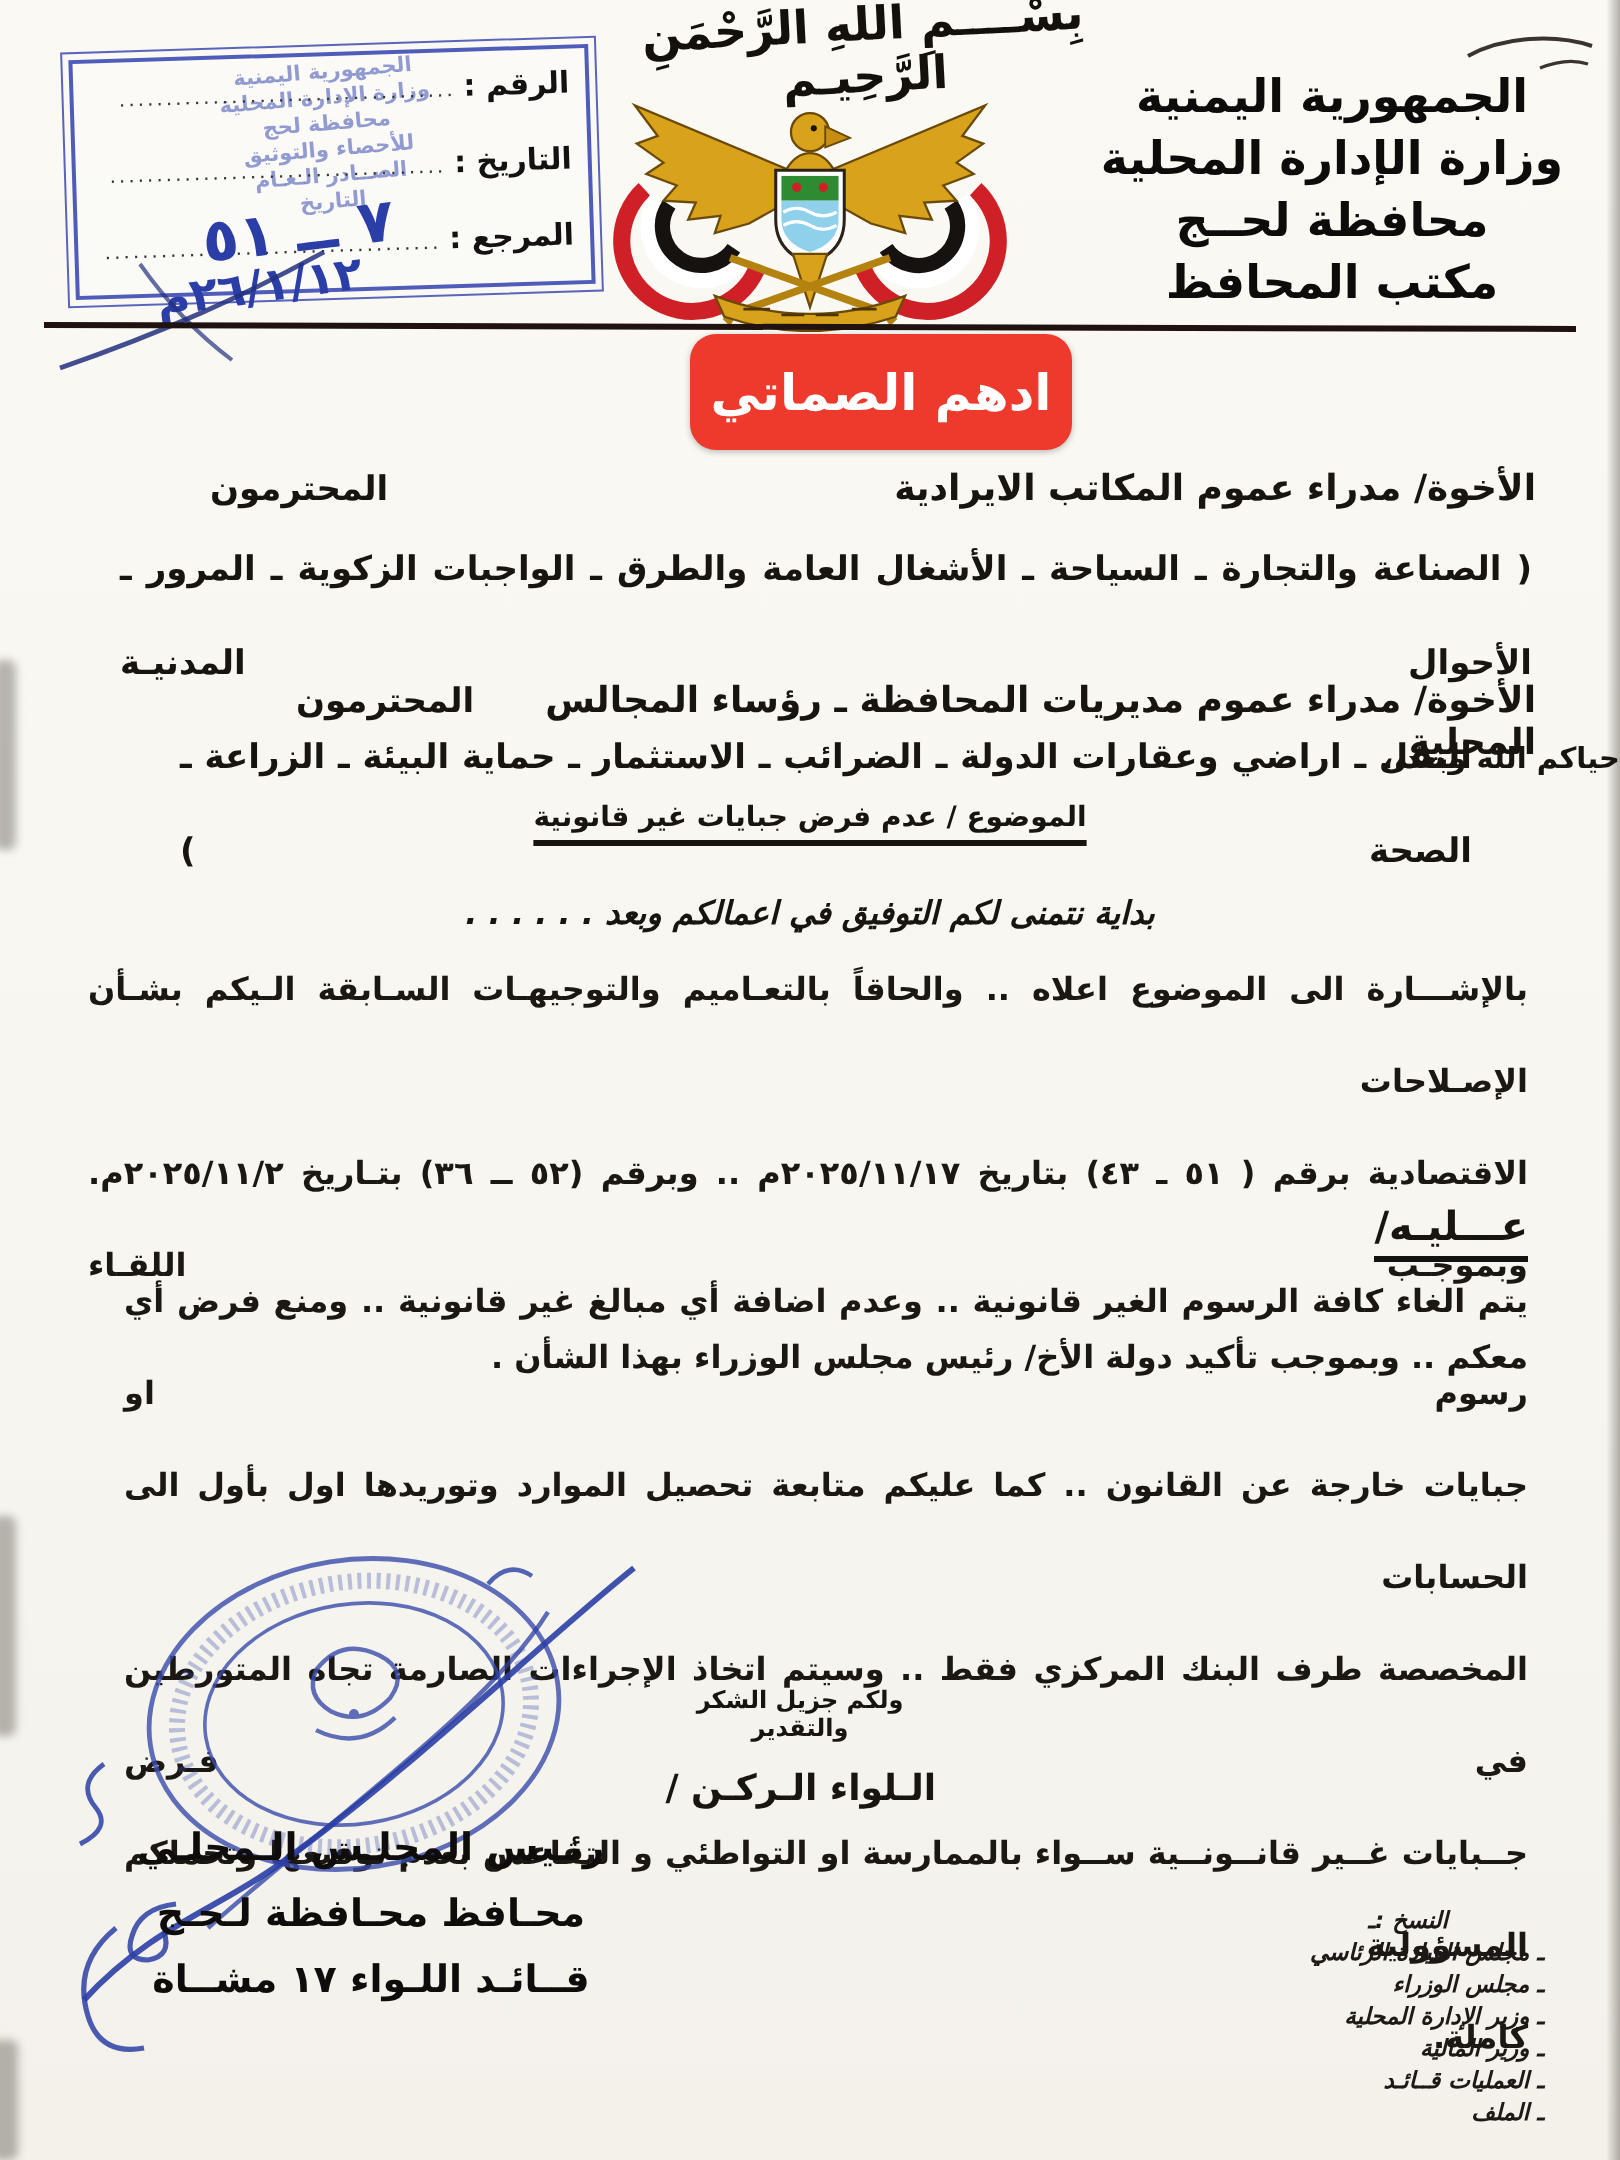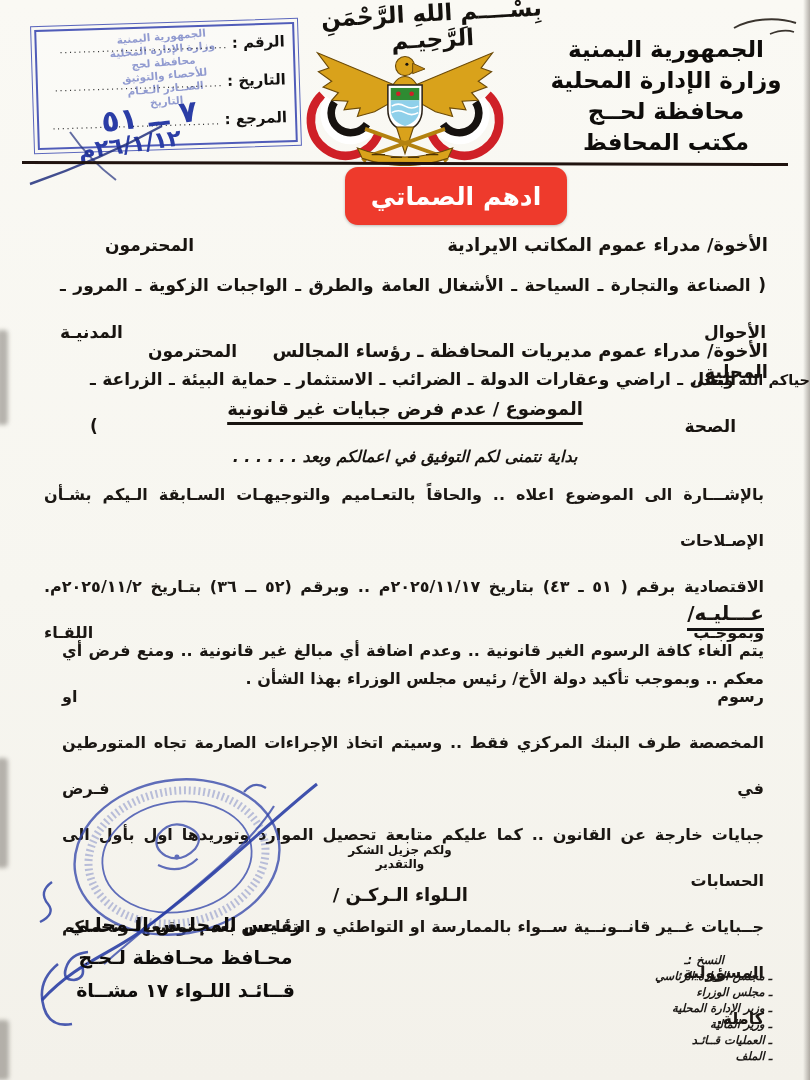--- a/index.html
+++ b/index.html
@@ -20,31 +20,31 @@
   .refrow{position:absolute;left:10px;right:8px;display:flex;align-items:baseline;gap:4px;}
   .reflabel{font-size:15px;font-weight:bold;color:#141210;white-space:nowrap;}
   .refdots{flex:1;overflow:hidden;font-size:10px;letter-spacing:1.5px;color:#333;white-space:nowrap;}
   .refstamp{position:absolute;left:34px;top:2px;width:185px;text-align:center;
             color:rgba(58,76,176,.55);font-size:10.5px;line-height:13px;font-weight:bold;
             transform:rotate(-3deg);}
   .handink{color:#2b3da6;font-weight:bold;}
   
   .rule{left:22px;top:162px;width:766px;height:3px;background:#20130f;transform:rotate(.15deg);}
   
-  .redtag{left:345px;top:167px;width:222px;height:58px;background:#ee3a2c;border-radius:13px;
+  .redtag{left:345px;top:167px;width:191px;height:58px;background:#ee3a2c;border-radius:13px;
           display:flex;align-items:center;justify-content:center;box-shadow:0 1px 3px rgba(0,0,0,.25);}
   .redtag span{color:#fff;font-size:25px;font-weight:bold;}
   
   .flexrow{display:flex;justify-content:space-between;align-items:baseline;}
   .t18{font-size:18px;font-weight:bold;}
   .t17{font-size:17px;font-weight:bold;}
   .just{text-align:justify;text-align-last:justify;}
   .center{text-align:center;}
   .para{font-size:16px;font-weight:bold;line-height:46px;color:#1b1713;}
-  .subject{font-size:18px;font-weight:bold;text-decoration:underline;text-underline-offset:7px;
+  .subject{font-size:14px;font-weight:bold;text-decoration:underline;text-underline-offset:7px;
            text-decoration-thickness:2.5px;}
   .alaih{font-size:20px;font-weight:bold;border-bottom:3px solid #121212;padding-bottom:3px;}
   .small-b{font-size:12px;font-weight:bold;}
   .signame{font-size:19px;font-weight:bold;line-height:33px;color:#0f0d0b;}
   .copies{font-size:11.5px;font-weight:bold;line-height:16px;color:#1c1916;text-align:right;font-style:italic;}
   
   .smudge{background:rgba(45,38,32,.32);filter:blur(2px);border-radius:4px;}
   .edge-r{right:0;top:0;width:7px;height:1080px;background:linear-gradient(to left,rgba(70,62,55,.4),rgba(70,62,55,0));}
 </style>
 </head>
@@ -168,22 +168,22 @@
     <div class="para just">الاقتصادية برقم ( ٥١ ـ ٤٣) بتاريخ ٢٠٢٥/١١/١٧م .. وبرقم (٥٢ ــ ٣٦) بتـاريخ ٢٠٢٥/١١/٢م. وبموجـب اللقـاء</div>
     <div class="para">معكم .. وبموجب تأكيد دولة الأخ/ رئيس مجلس الوزراء بهذا الشأن .</div>
   </div>
 
   <div class="abs" style="right:46px;top:601px;">
     <span class="alaih">عـــليـه/</span>
   </div>
 
   <div class="abs" style="right:46px;left:62px;top:628px;">
     <div class="para just">يتم الغاء كافة الرسوم الغير قانونية .. وعدم اضافة أي مبالغ غير قانونية .. ومنع فرض أي رسوم او</div>
+    <div class="para just">جبايات خارجة عن القانون .. كما عليكم متابعة تحصيل الموارد وتوريدها اول بأول الى الحسابات</div>
     <div class="para just">المخصصة طرف البنك المركزي فقط .. وسيتم اتخاذ الإجراءات الصارمة تجاه المتورطين في فـرض</div>
-    <div class="para just">جبايات خارجة عن القانون .. كما عليكم متابعة تحصيل الموارد وتوريدها اول بأول الى الحسابات</div>
     <div class="para just">جــبايات غــير قانــونــية ســواء بالممارسة او التواطئي و التقاعس بعدم توقيعها وتحملكم المسؤولية</div>
     <div class="para">كاملة.</div>
   </div>
 
   <div class="abs small-b center" style="left:330px;top:843px;width:140px;">ولكم جزيل الشكر والتقدير</div>
 
   <svg class="abs" style="left:12px;top:762px;" width="340" height="290">
     <g transform="rotate(-9 165 95)" opacity=".8">
       <ellipse cx="165" cy="95" rx="103" ry="77" stroke="#3a4cad" stroke-width="2.4" fill="none"></ellipse>
       <ellipse cx="165" cy="95" rx="75" ry="55" stroke="#3a4cad" stroke-width="1.8" fill="none"></ellipse>

